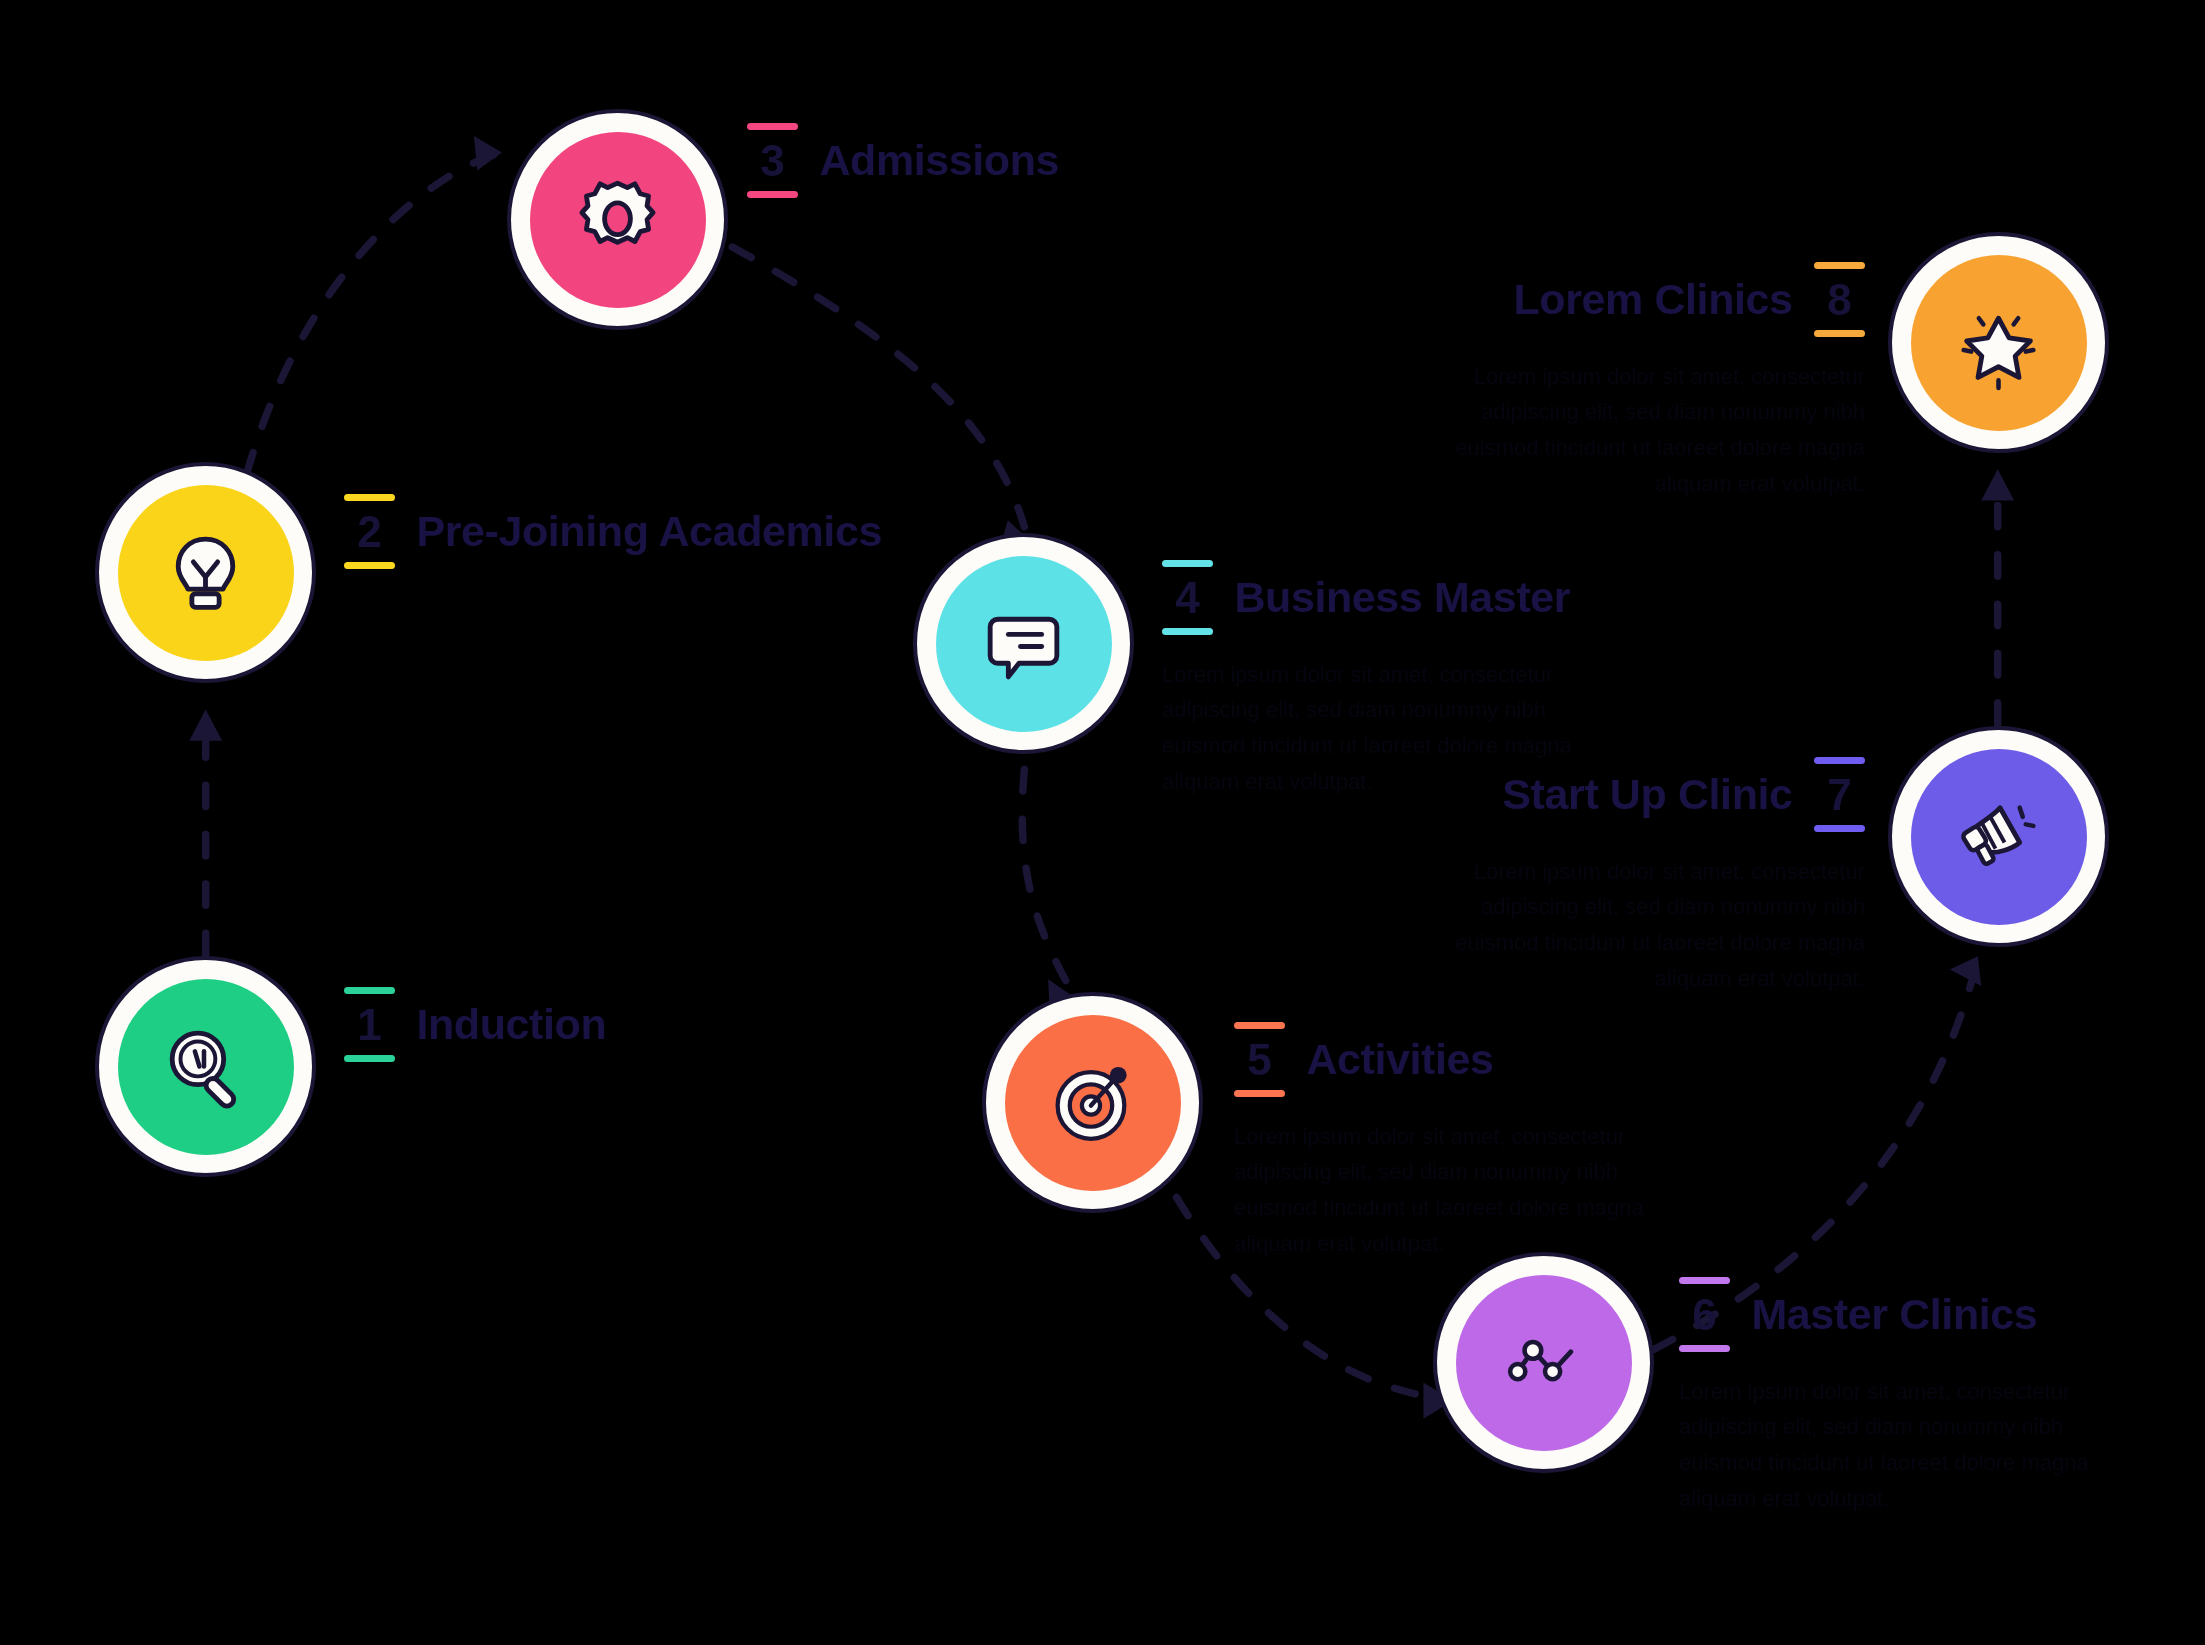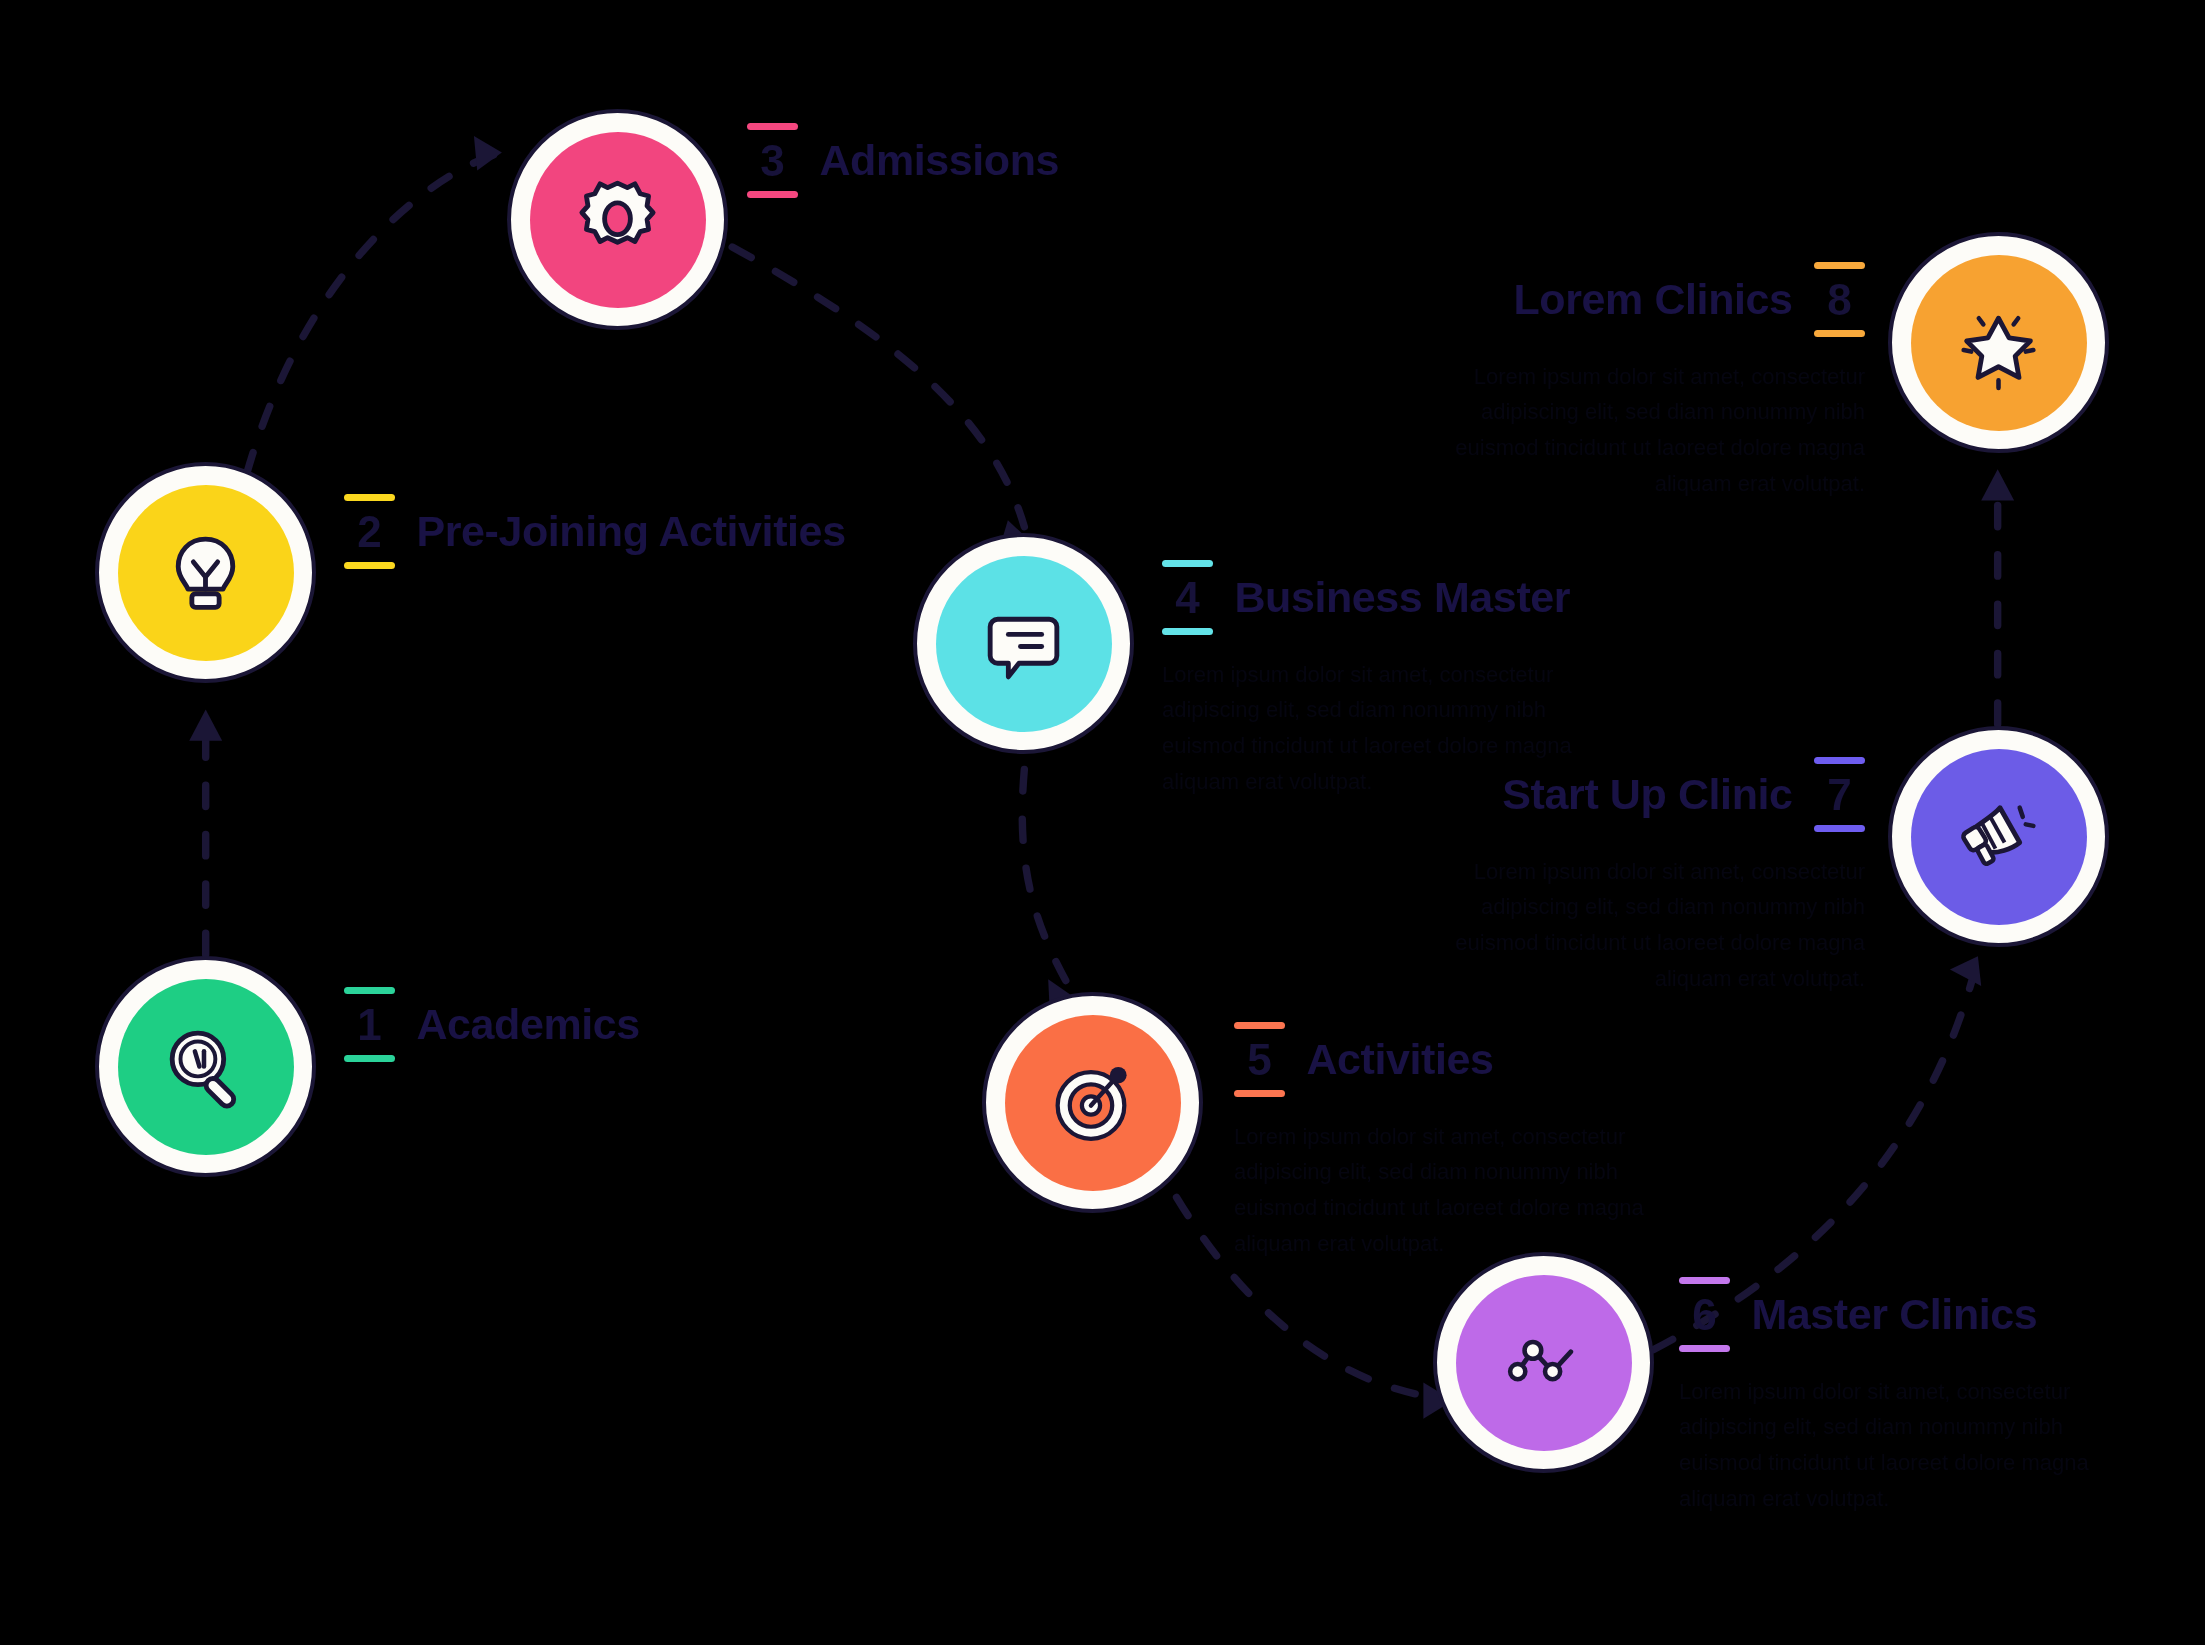--- a/index.html
+++ b/index.html
@@ -161,32 +161,32 @@
     </div>
   </div>
 
   <div class="label left-align" style="left:344px;top:987px;">
     <div class="hrow">
       <div class="numbox">
         <div class="rule" style="background:#2BD39A;"></div>
         <div class="num">1</div>
         <div class="rule" style="background:#2BD39A;"></div>
       </div>
-      <div class="title">Academics</div>
+      <div class="title">Induction</div>
     </div>
   </div>
 
   <div class="label left-align" style="left:344px;top:494px;">
     <div class="hrow">
       <div class="numbox">
         <div class="rule" style="background:#FBD81F;"></div>
         <div class="num">2</div>
         <div class="rule" style="background:#FBD81F;"></div>
       </div>
-      <div class="title">Pre-Joining Activities</div>
+      <div class="title">Pre-Joining Academics</div>
     </div>
   </div>
 
   <div class="label left-align" style="left:747px;top:123px;">
     <div class="hrow">
       <div class="numbox">
         <div class="rule" style="background:#F4477F;"></div>
         <div class="num">3</div>
         <div class="rule" style="background:#F4477F;"></div>
       </div>

